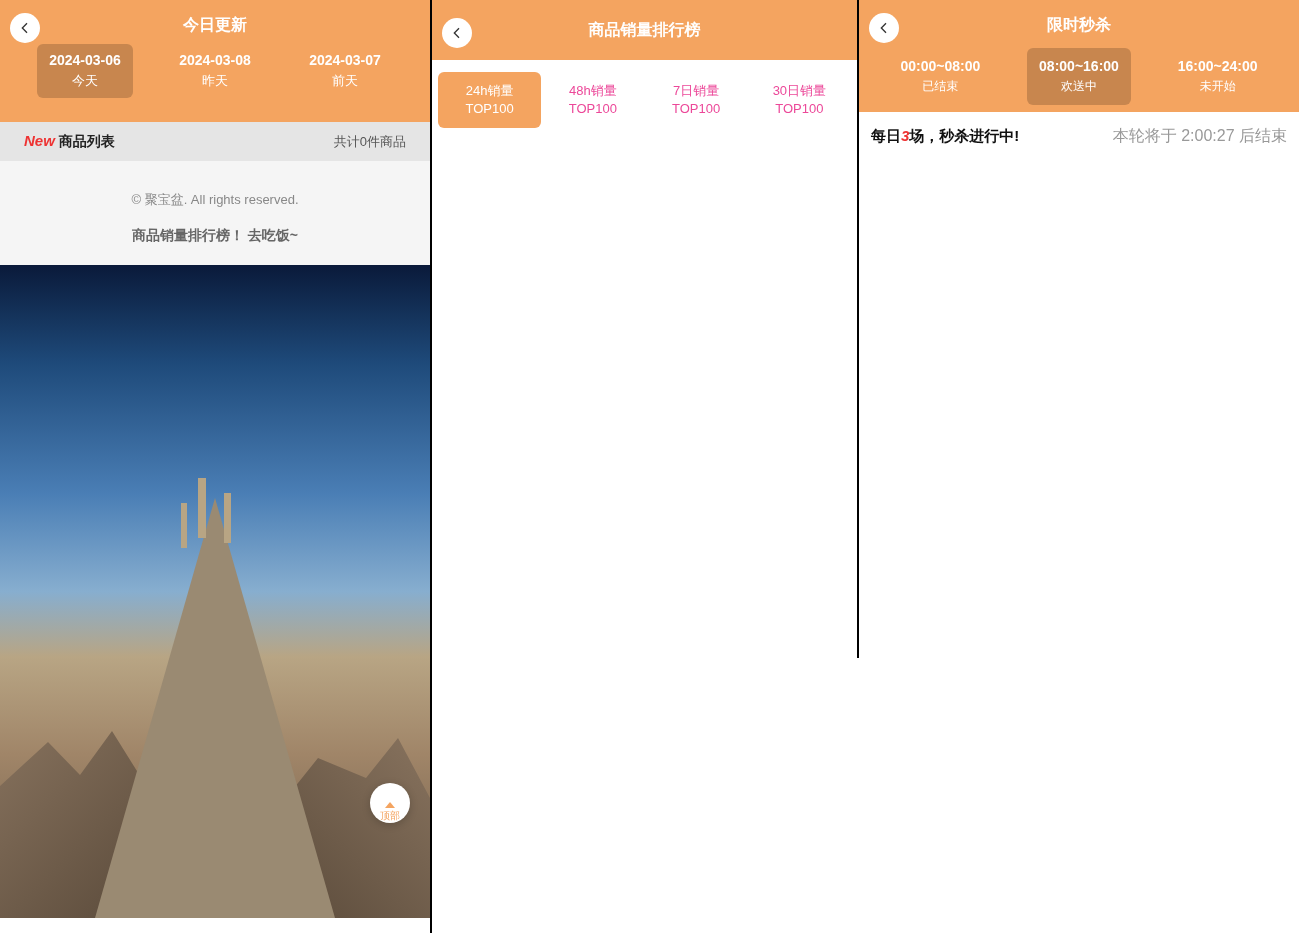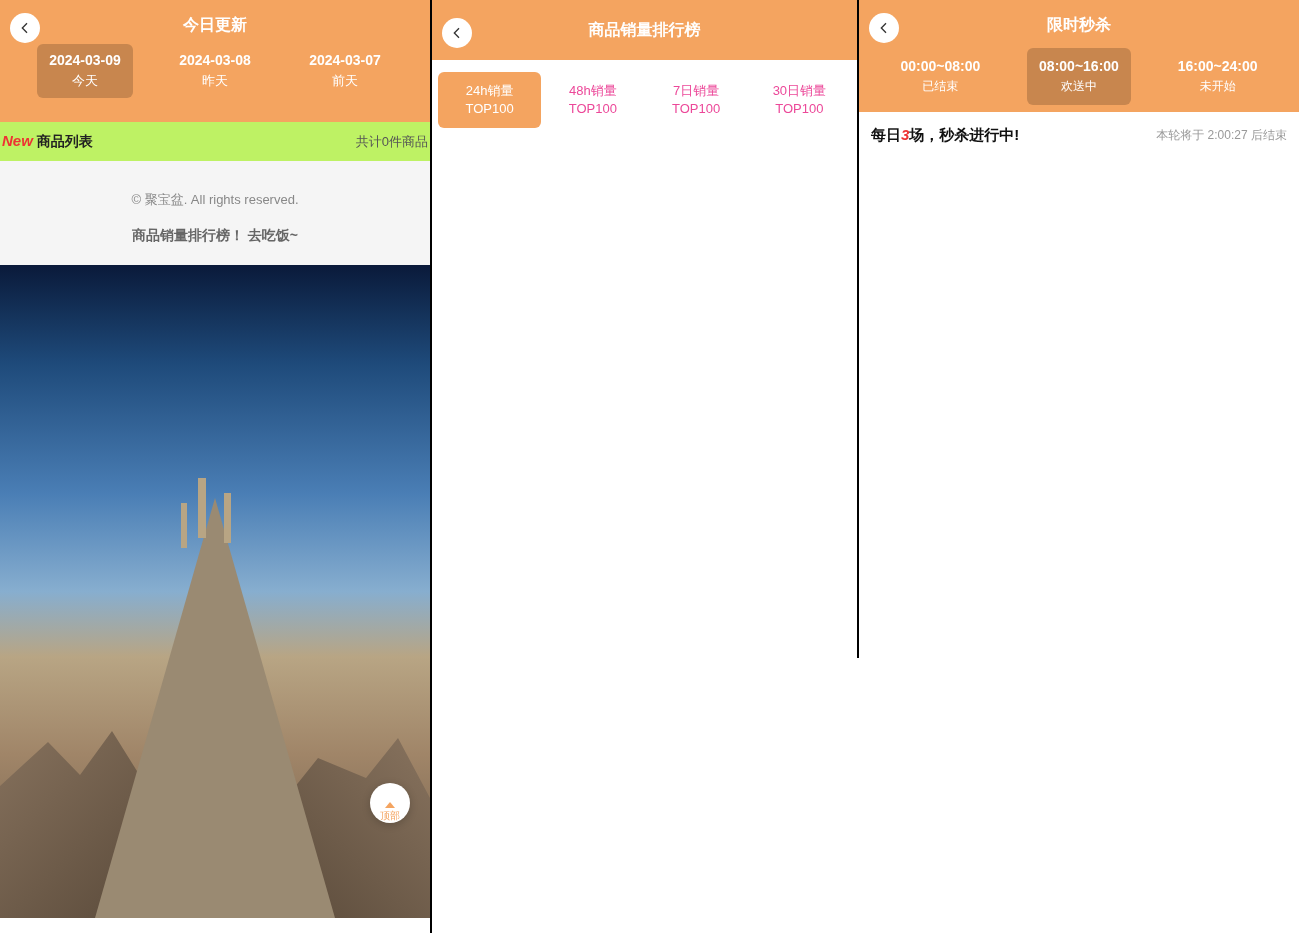--- a/index.html
+++ b/index.html
@@ -22,21 +22,21 @@
     .back-btn { position: absolute; top: 13px; left: 10px; width: 30px; height: 30px; border-radius: 50%; background: #fff; display: flex; align-items: center; justify-content: center; cursor: pointer; }
     .panel2 .back-btn { top: 18px; }
     .back-btn svg { width: 16px; height: 16px; stroke: #333; stroke-width: 2; fill: none; }
 
     .date-tabs { display: flex; justify-content: space-around; padding: 8px 20px 0; }
     .date-tab { text-align: center; color: #fff; padding: 8px 12px; border-radius: 6px; cursor: pointer; }
     .date-tab.active { background: rgba(0,0,0,0.18); }
     .date-tab .date { font-size: 14px; font-weight: bold; }
     .date-tab .label { font-size: 13px; margin-top: 4px; }
 
-    .list-header { display: flex; justify-content: space-between; align-items: center; padding: 10px 2px; background: #bef264; }
+    .list-header { display: flex; justify-content: space-between; align-items: center; padding: 10px 24px; background: #e5e5e5; }
     .left-label { font-size: 14px; font-weight: bold; color: #222; }
     .new-badge { color: #e33; font-style: italic; font-weight: bold; margin-right: 4px; font-size: 15px; }
     .count-label { font-size: 13px; color: #555; }
 
     .footer-text { background: #f5f5f5; text-align: center; padding: 30px 0 20px; color: #888; font-size: 13px; }
     .footer-msg { color: #666; font-size: 14px; font-weight: bold; margin-top: 18px; }
 
     .hero-img { width: 100%; height: 653px; background: linear-gradient(to bottom, #0a1a3a 0%, #1e4a7a 15%, #4a7eb5 35%, #87aecf 50%, #b8a584 60%, #a08568 75%, #6b5845 100%); position: relative; overflow: hidden; }
     .rock1 { position: absolute; bottom: 0; left: 50%; transform: translateX(-50%); width: 0; height: 0; border-left: 120px solid transparent; border-right: 120px solid transparent; border-bottom: 420px solid #9a8a72; }
     .rock2 { position: absolute; bottom: 0; left: 0; width: 160px; height: 220px; background: linear-gradient(135deg, #8a7560 0%, #5a4a3a 100%); clip-path: polygon(0 40%, 30% 20%, 50% 35%, 70% 15%, 100% 50%, 100% 100%, 0 100%); }
@@ -56,38 +56,38 @@
 
     .time-tabs { display: flex; justify-content: space-around; padding: 12px 12px 0; }
     .time-tab { text-align: center; color: #fff; padding: 10px 12px; border-radius: 6px; cursor: pointer; }
     .time-tab.active { background: rgba(0,0,0,0.18); }
     .time-tab .range { font-size: 14px; font-weight: bold; }
     .time-tab .status { font-size: 12px; margin-top: 4px; }
 
     .flash-row { display: flex; justify-content: space-between; align-items: center; padding: 14px 12px; background: #fff; }
     .flash-text { font-size: 15px; font-weight: bold; color: #111; }
     .flash-text .red { color: #e33; font-style: italic; }
-    .countdown { font-size: 12px; color: #999; }
+    .countdown { font-size: 16px; color: #999; }
   </style>
 </head>
 <body>
 
 <div class="container">
 
   <div class="panel panel1">
     <div class="header">
       <div class="back-btn">
         <svg viewBox="0 0 24 24">
             <path d="M15 5 L8 12 L15 19"></path>
           </svg>
       </div>
       <div class="title">今日更新</div>
       <div class="date-tabs">
         <div class="date-tab active">
-          <div class="date">2024-03-09</div>
+          <div class="date">2024-03-06</div>
           <div class="label">今天</div>
         </div>
         <div class="date-tab">
           <div class="date">2024-03-08</div>
           <div class="label">昨天</div>
         </div>
         <div class="date-tab">
           <div class="date">2024-03-07</div>
           <div class="label">前天</div>
         </div>

